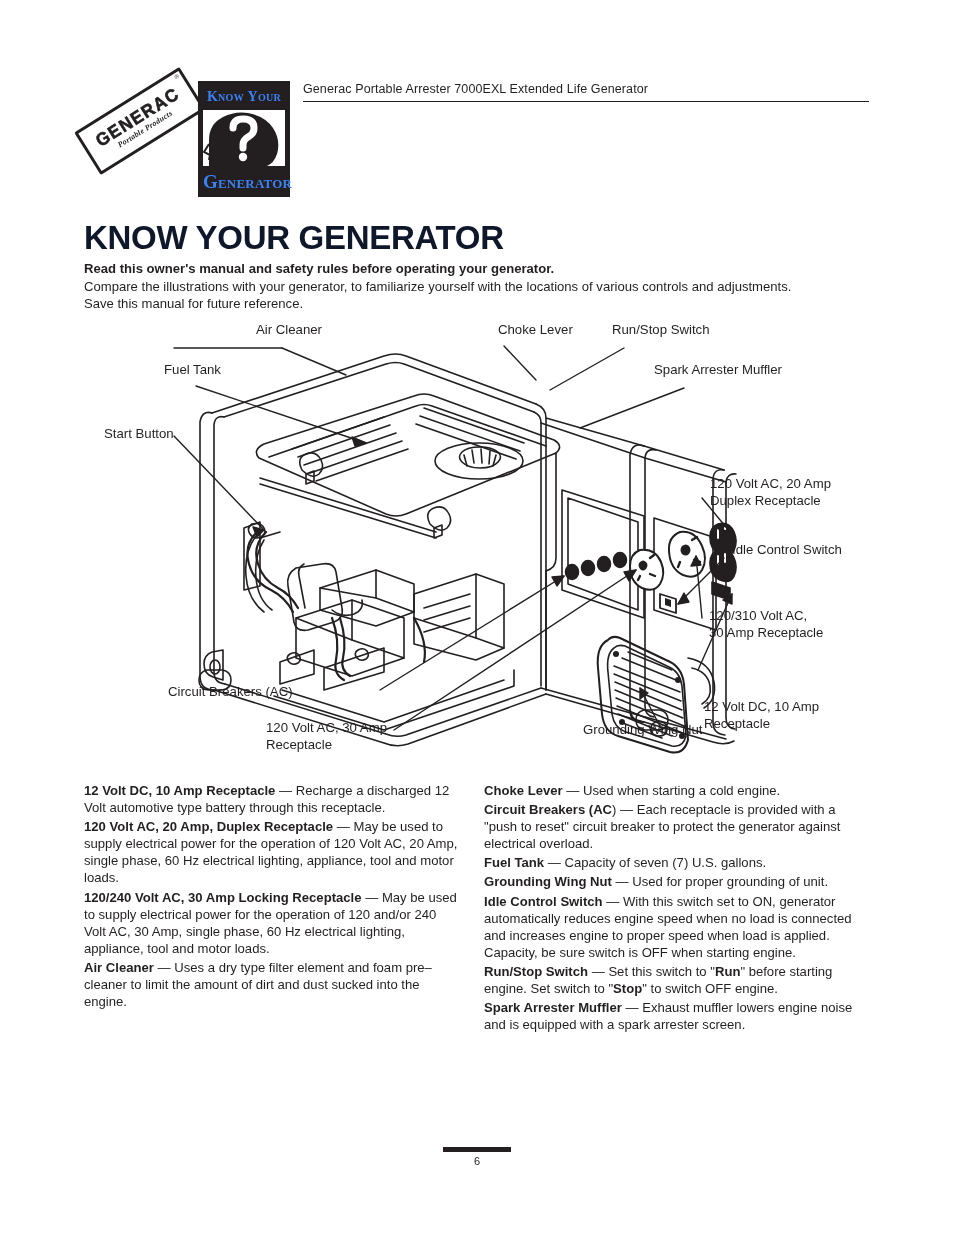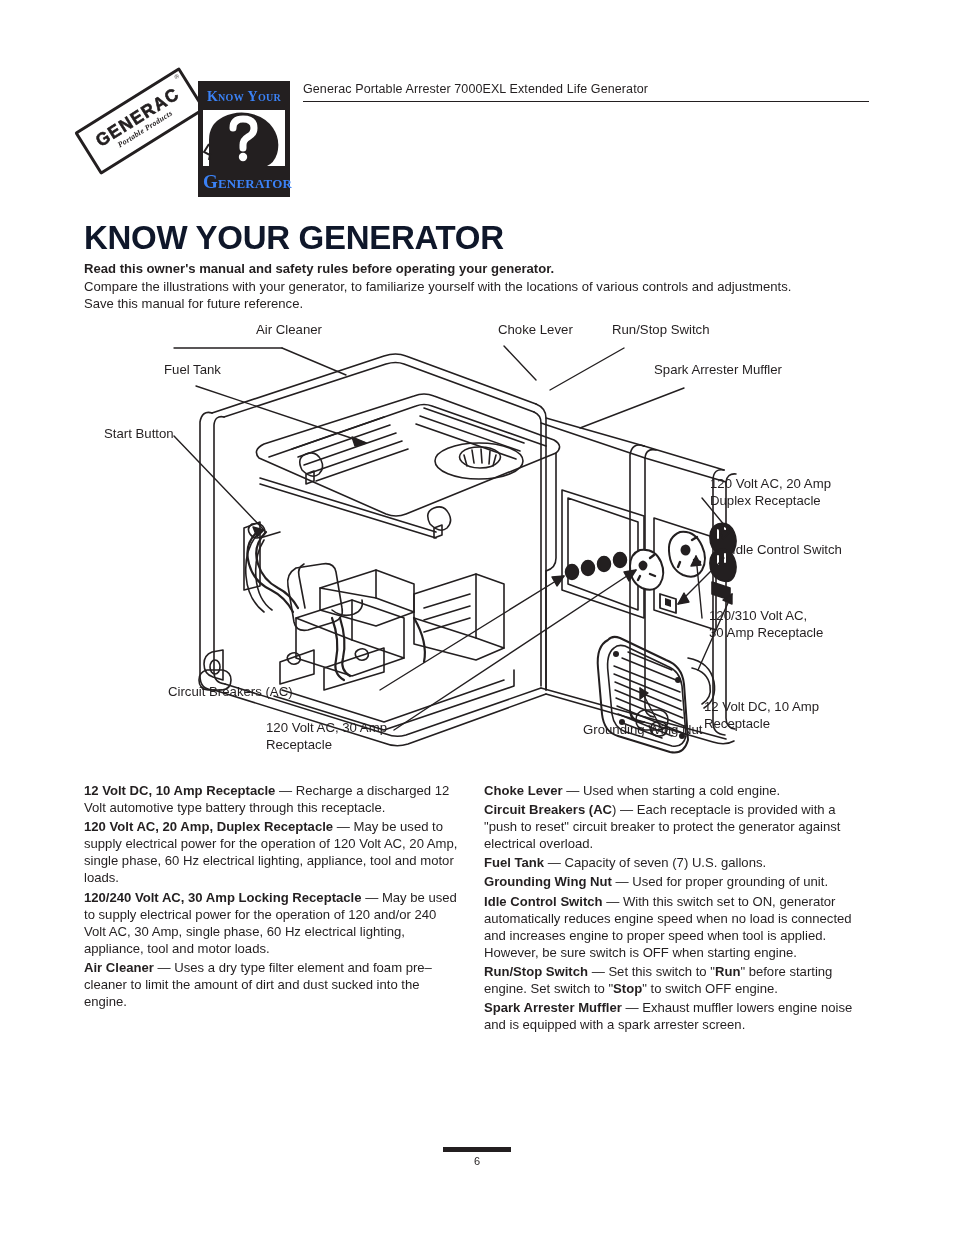--- a/index.html
+++ b/index.html
@@ -363,21 +363,21 @@
       <p class="entry"><b>12 Volt DC, 10 Amp Receptacle</b><span> — </span><span>Recharge a discharged 12 Volt automotive type battery through this receptacle.</span></p>
       <p class="entry"><b>120 Volt AC, 20 Amp, Duplex Receptacle</b><span> — </span><span>May be used to supply electrical power for the operation of 120 Volt AC, 20 Amp, single phase, 60 Hz electrical lighting, appliance, tool and motor loads.</span></p>
       <p class="entry"><b>120/240 Volt AC, 30 Amp Locking Receptacle</b><span> — </span><span>May be used to supply electrical power for the operation of 120 and/or 240 Volt AC, 30 Amp, single phase, 60 Hz electrical lighting, appliance, tool and motor loads.</span></p>
       <p class="entry"><b>Air Cleaner</b><span> — </span><span>Uses a dry type filter element and foam pre–cleaner to limit the amount of dirt and dust sucked into the engine.</span></p>
     </div>
   <div class="col col-r" id="right-col">
       <p class="entry"><b>Choke Lever</b><span> — </span><span>Used when starting a cold engine.</span></p>
       <p class="entry"><b>Circuit Breakers (AC</b><span>)</span><span> — </span><span>Each receptacle is provided with a "push to reset" circuit breaker to protect the generator against electrical overload.</span></p>
       <p class="entry"><b>Fuel Tank</b><span> — </span><span>Capacity of seven (7) U.S. gallons.</span></p>
       <p class="entry"><b>Grounding Wing Nut</b><span> — </span><span>Used for proper grounding of unit.</span></p>
-      <p class="entry"><b>Idle Control Switch</b><span> — </span><span>With this switch set to ON, generator automatically reduces engine speed when no load is connected and increases engine to proper speed when tool is applied. However, be sure switch is OFF when starting engine.</span></p>
+      <p class="entry"><b>Idle Control Switch</b><span> — </span><span>With this switch set to ON, generator automatically reduces engine speed when no load is connected and increases engine to proper speed when load is applied. Capacity, be sure switch is OFF when starting engine.</span></p>
       <p class="entry"><b>Run/Stop Switch</b><span> — </span><span>Set this switch to "</span><b>Run</b><span>" before starting engine. Set switch to "</span><b>Stop</b><span>" to switch OFF engine.</span></p>
       <p class="entry"><b>Spark Arrester Muffler</b><span> — </span><span>Exhaust muffler lowers engine noise and is equipped with a spark arrester screen.</span></p>
     </div>
 
   <div class="foot-bar"></div>
   <div class="foot-num">6</div>
 
 </div>
 
 </body></html>

